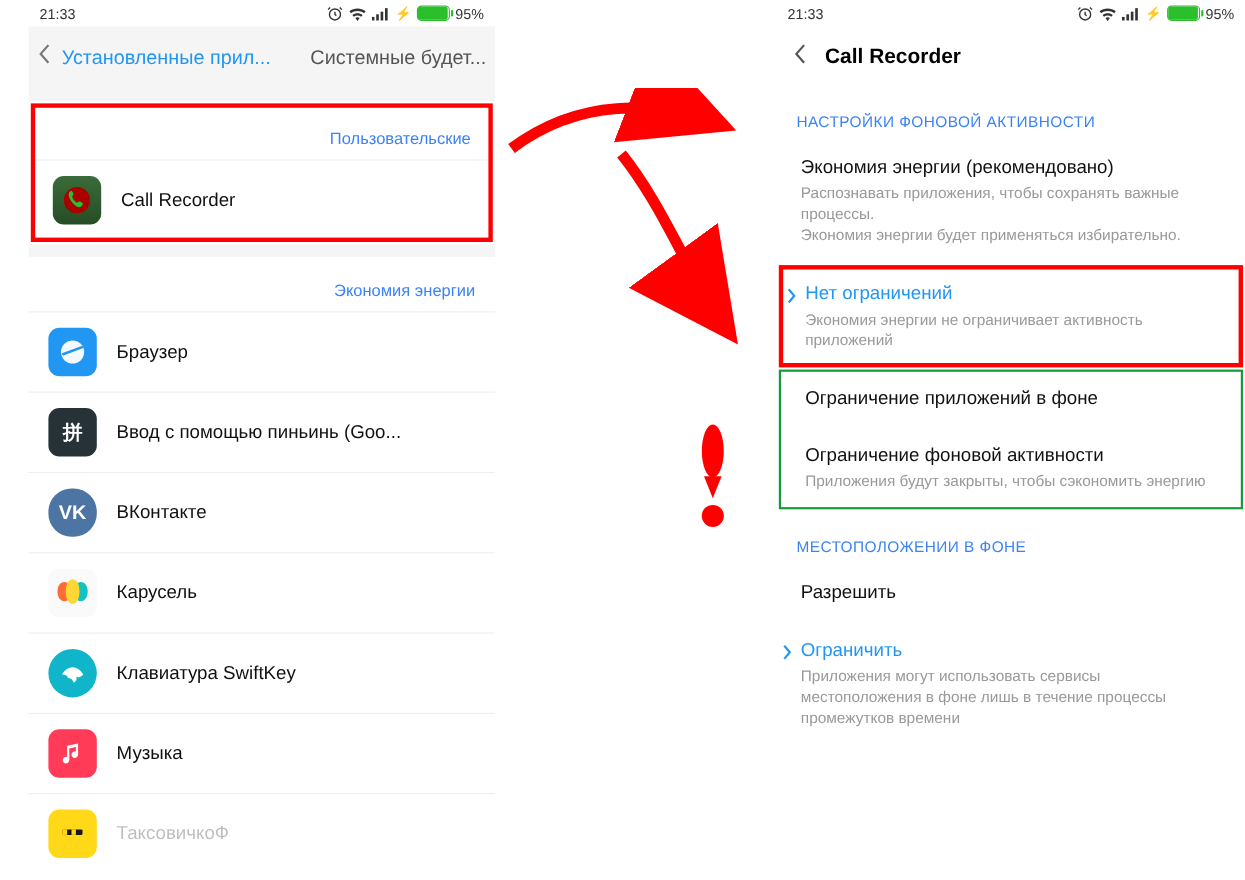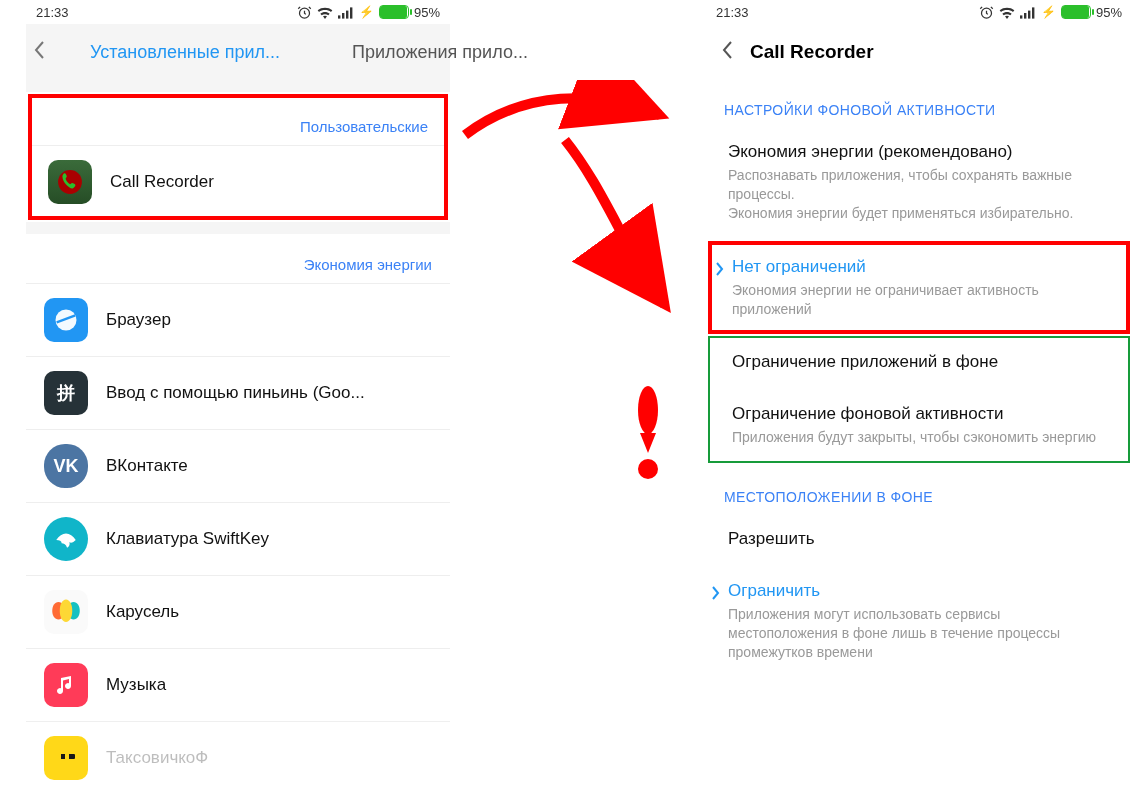--- a/index.html
+++ b/index.html
@@ -56,21 +56,20 @@
     gap: 8px;
     border-bottom: 0;
   }
   .header.plain { background: #fff; }
   .back-arrow { width: 28px; text-align: center; font-size: 20px; color: #555; }
   .tabs { display: flex; gap: 36px; flex: 1; }
   .tab {
     font-size: 18px;
     color: #555;
     white-space: nowrap;
-    margin-left: 36px;
   }
   .tab.active { color: #2196f3; font-weight: 500; }
   .header-title { font-size: 19px; font-weight: 600; color: #000; }
 
   
   .section-header {
     padding: 22px 18px 10px 18px;
     font-size: 14px;
     color: #3b82f6;
     background: #fff;
@@ -166,21 +165,21 @@
   </div>
 
   <div class="header">
     <div class="back-arrow">
       <svg width="12" height="20" viewBox="0 0 12 20" fill="none" stroke="#777" stroke-width="2">
           <path d="M9 2L2 10l7 8"></path>
         </svg>
     </div>
     <div class="tabs">
       <div class="tab active">Установленные прил...</div>
-      <div class="tab">Приложения прило...</div>
+      <div class="tab">Системные будет...</div>
     </div>
   </div>
 
   <div class="gap"></div>
 
   <div class="group hl-red" style="margin:4px;">
     <div class="section-header nocaps">Пользовательские</div>
     <div class="row">
       <div class="app-icon ic-call">
         <svg width="26" height="26" viewBox="0 0 24 24">
@@ -210,37 +209,37 @@
     <div class="app-icon ic-pinyin" style="font-size:18px;font-weight:bold;">拼</div>
     <div class="app-label">Ввод с помощью пиньинь (Goo...</div>
   </div>
 
   <div class="row">
     <div class="app-icon ic-vk" style="font-weight:bold;font-size:18px;border-radius:21px;">VK</div>
     <div class="app-label">ВКонтакте</div>
   </div>
 
   <div class="row">
-    <div class="app-icon ic-swift">
-      <svg width="26" height="26" viewBox="0 0 24 24" fill="#fff">
-          <path d="M3 13c5-8 13-8 18 0-2 2-4 3-6 2 1 2 0 4-2 5-1-3-3-4-5-4 0-2-2-3-5-3z"></path>
-        </svg>
-    </div>
-    <div class="app-label">Клавиатура SwiftKey</div>
-  </div>
-
-  <div class="row">
     <div class="app-icon ic-carousel">
       <svg width="30" height="30" viewBox="0 0 24 24">
           <path fill="#ff6b35" d="M6 4c3 0 5 3 5 7s-2 7-5 7-5-3-5-7 2-7 5-7z"></path>
           <path fill="#15c1c1" d="M18 4c3 0 5 3 5 7s-2 7-5 7-5-3-5-7 2-7 5-7z"></path>
           <path fill="#fdd835" d="M12 2c3 0 5 4 5 9s-2 9-5 9-5-4-5-9 2-9 5-9z"></path>
         </svg>
     </div>
     <div class="app-label">Карусель</div>
+  </div>
+
+  <div class="row">
+    <div class="app-icon ic-swift">
+      <svg width="26" height="26" viewBox="0 0 24 24" fill="#fff">
+          <path d="M3 13c5-8 13-8 18 0-2 2-4 3-6 2 1 2 0 4-2 5-1-3-3-4-5-4 0-2-2-3-5-3z"></path>
+        </svg>
+    </div>
+    <div class="app-label">Клавиатура SwiftKey</div>
   </div>
 
   <div class="row">
     <div class="app-icon ic-music">
       <svg width="24" height="24" viewBox="0 0 24 24" fill="#fff">
           <path d="M9 18a3 3 0 11-2-2.8V5l10-2v10a3 3 0 11-2-2.8V6L9 7.5V18z"></path>
         </svg>
     </div>
     <div class="app-label">Музыка</div>
   </div>

